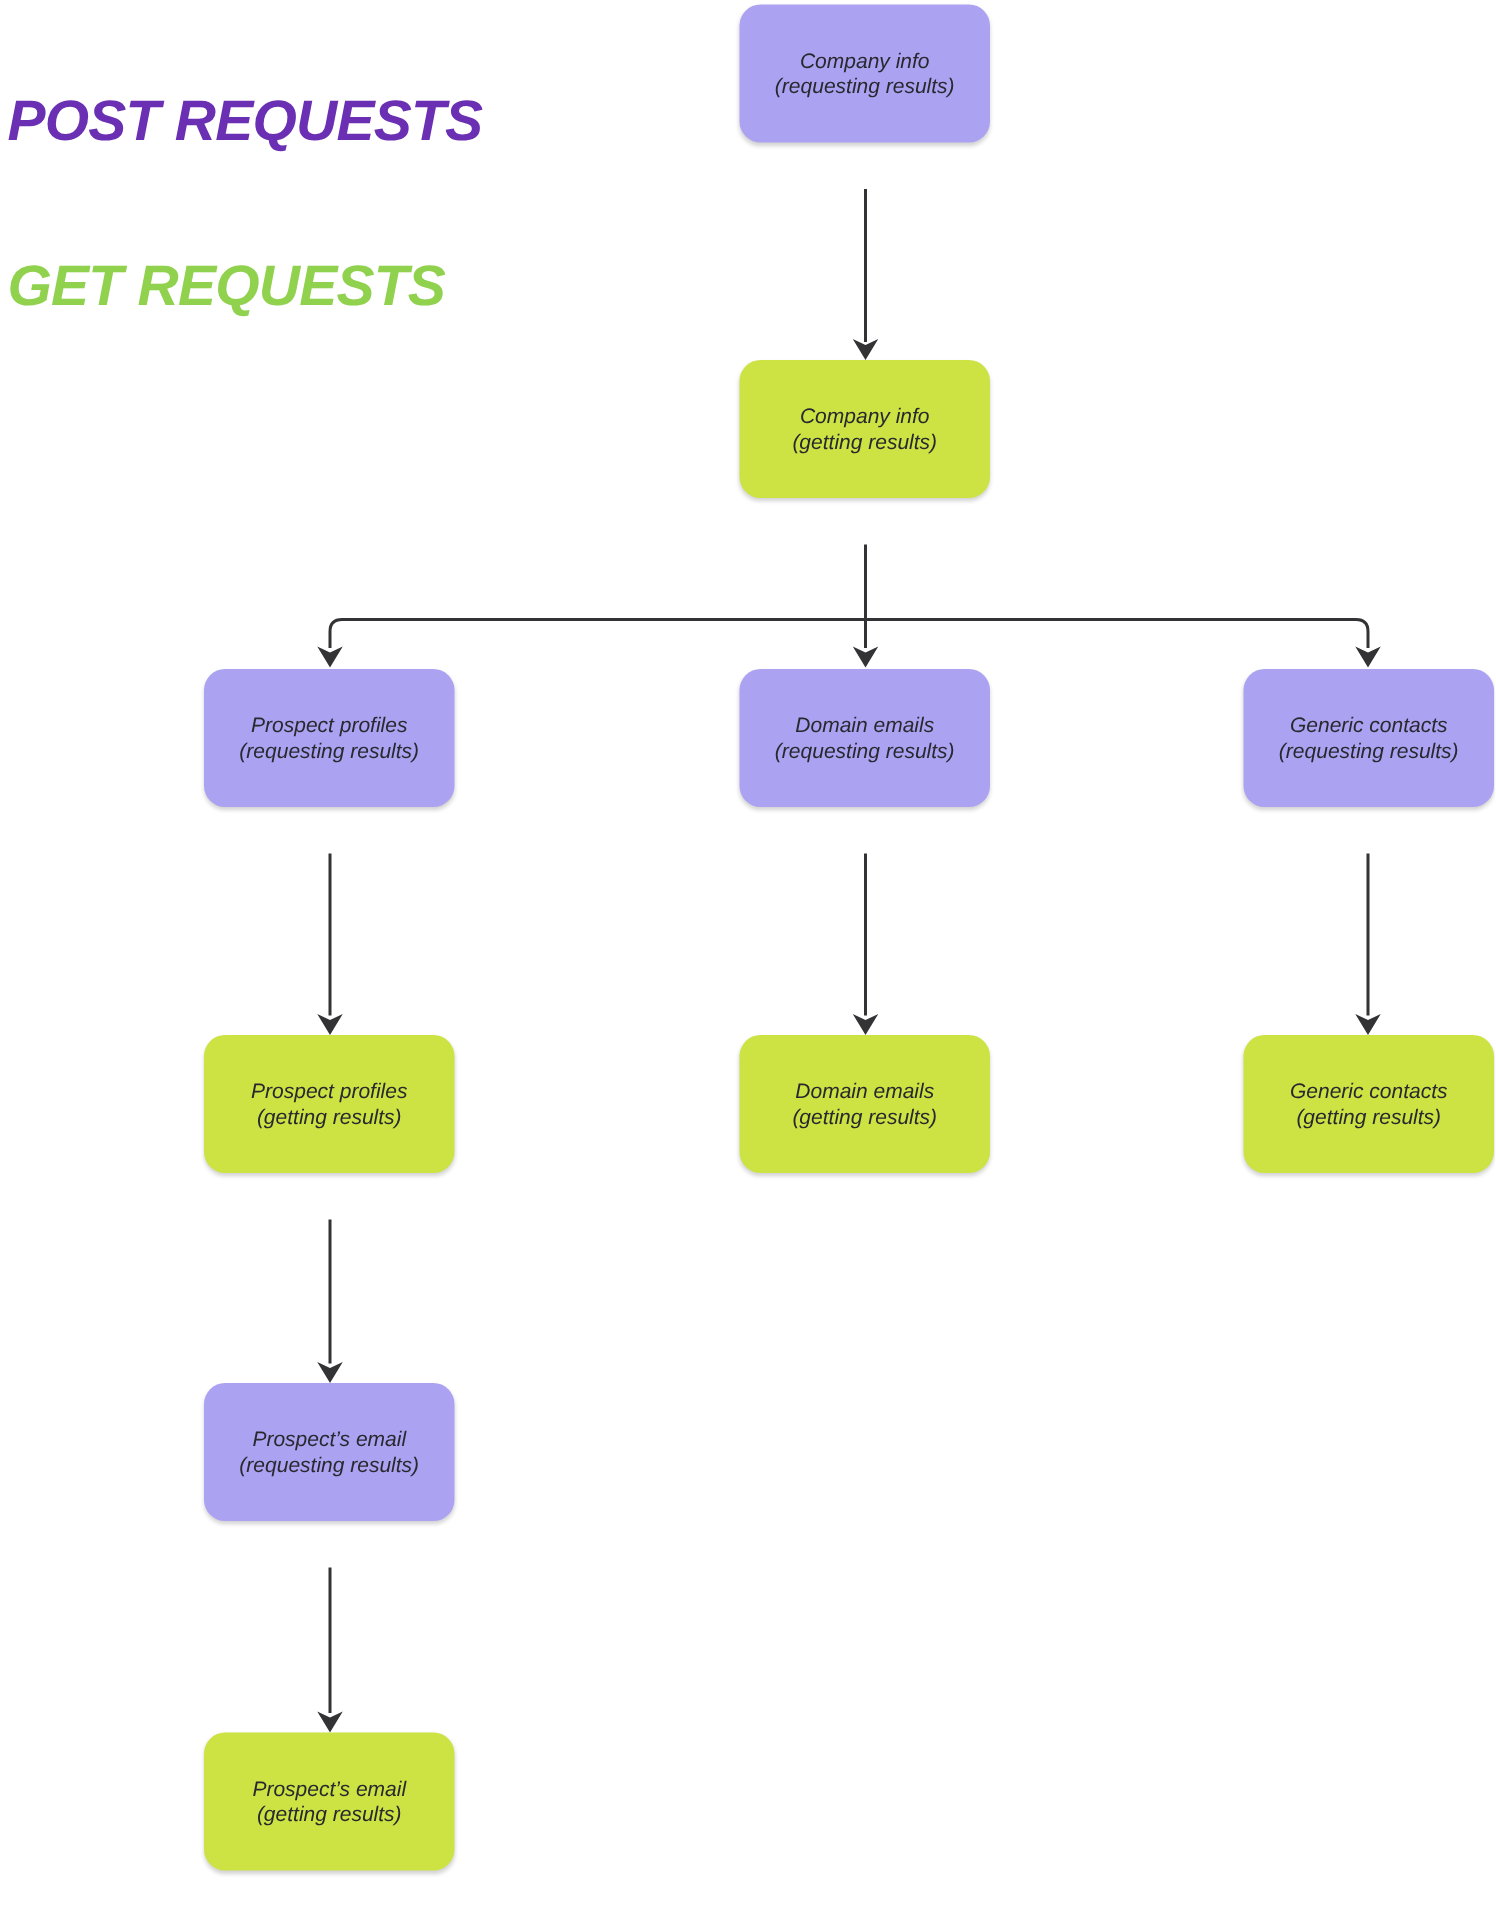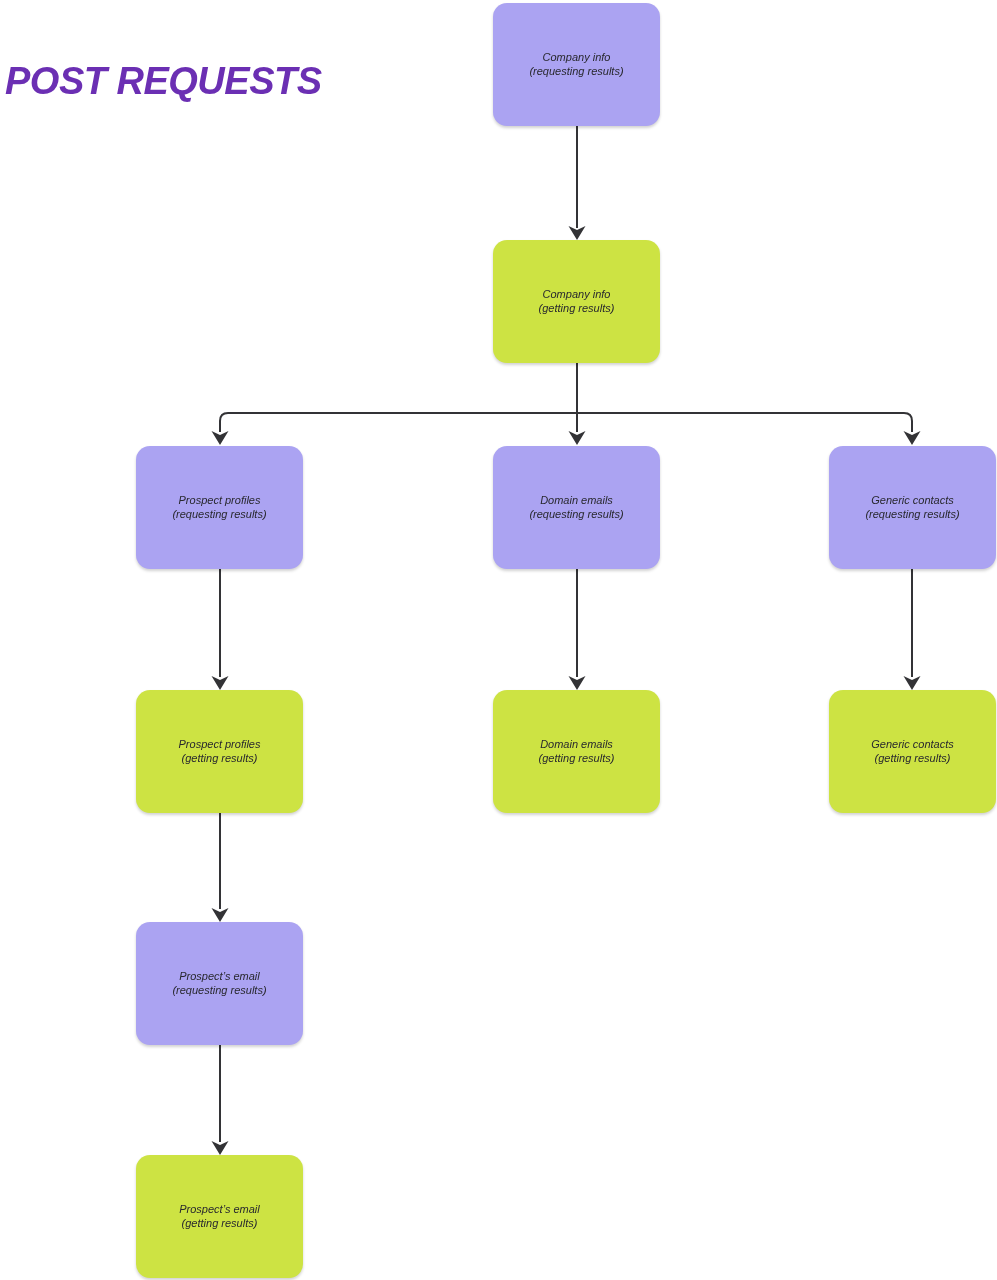--- a/index.html
+++ b/index.html
@@ -42,29 +42,29 @@
     stroke-width:2;
     fill:none;
   }
   .connector-layer path.head{
     fill:var(--arrow);
     stroke:none;
   }
   .node{
     position:absolute;
     width:167px;
-    height:123px;
+    height:92px;
     border-radius:14px;
     display:flex;
     flex-direction:column;
     align-items:center;
     justify-content:center;
     text-align:center;
     color:var(--box-text);
-    font-size:11px;
+    font-size:14px;
     font-weight:500;
     line-height:1.25;
     box-shadow:0 2px 3px rgba(0,0,0,0.18);
     padding:6px;
   }
   .node.post{background:var(--post-box);}
   .node.get{background:var(--get-box);}
   
   .n0{left:493px;top:3px;}
   .n1{left:493px;top:240px;}
@@ -76,20 +76,21 @@
   .n7{left:829px;top:690px;}
   .n8{left:136px;top:922px;}
   .n9{left:136px;top:1155px;}
 </style>
 </head>
 <body>
 
 <div class="canvas">
 
   <div class="legend-title legend-post">POST REQUESTS</div>
+  <div class="legend-title legend-get">GET REQUESTS</div>
 
   <svg class="connector-layer" viewBox="0 0 997 1280" xmlns="http://www.w3.org/2000/svg" aria-hidden="true">
 
     <path class="line" d="M577,126 V228"></path>
     <path class="head" d="M568.5,226 L577,240 L585.5,226 L577,230 Z"></path>
 
     <path class="line" d="M577,363 V432"></path>
     <path class="head" d="M568.5,431 L577,445 L585.5,431 L577,435 Z"></path>
 
     <path class="line" d="M577,413 H228 Q220,413 220,421 V432"></path>

